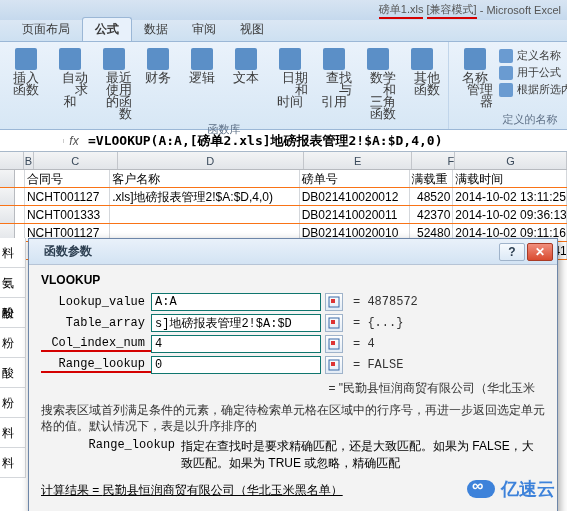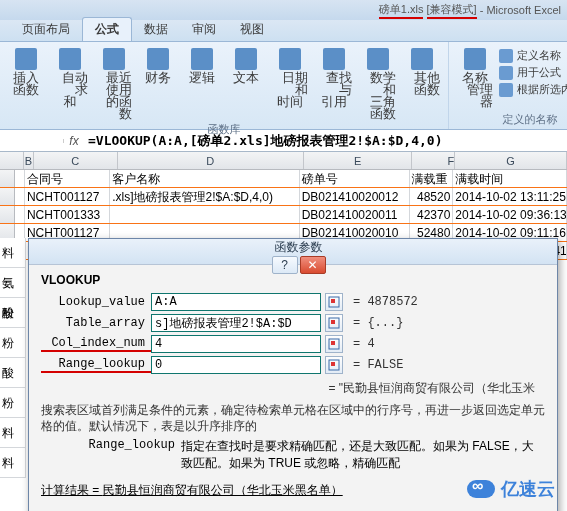--- a/index.html
+++ b/index.html
@@ -39,21 +39,21 @@
 
 .c-B { width: 10px; }
 .c-C { width: 90px; }
 .c-D { width: 200px; }
 .c-E { width: 116px; }
 .c-F { width: 46px; text-align: right; }
 .c-G { width: 120px; }
 
 
 .dialog { position: absolute; left: 28px; top: 238px; width: 530px; background: #f3f3f3; border: 1px solid #6d86a8; box-shadow: 2px 3px 8px rgba(0,0,0,0.35); }
-.dlg-title { background: linear-gradient(#e9f1fa, #d3e3f3); height: 26px; display: flex; align-items: center; justify-content: space-between; padding: 0 4px 0 15px; font-size: 12px; font-weight: normal; color: #2c3e50; border-bottom: 1px solid #b6c4d6; flex-direction: column; }
+.dlg-title { background: linear-gradient(#e9f1fa, #d3e3f3); height: 26px; display: flex; align-items: center; justify-content: space-between; padding: 0 4px 0 15px; font-size: 12px; font-weight: bold; color: #2c3e50; border-bottom: 1px solid #b6c4d6; }
 .dlg-title .right { display: flex; gap: 2px; align-items: center; }
 .win-btn { width: 26px; height: 18px; display: flex; align-items: center; justify-content: center; font-size: 12px; border: 1px solid #9fb3ca; background: linear-gradient(#f6fafe,#dce9f6); border-radius: 2px; cursor: pointer; }
 .win-btn.close { background: linear-gradient(#f08f7e,#d94b30); color: #fff; border-color: #a83b26; }
 .dlg-body { padding: 8px 12px 10px; font-size: 12px; }
 .fn-name { font-weight: bold; margin-bottom: 6px; }
 .arg-row { display: flex; align-items: center; margin: 3px 0; }
 .arg-label { width: 110px; text-align: right; padding-right: 6px; font-family: "Courier New", monospace; font-size: 12px; }
 .arg-input { width: 170px; height: 18px; border: 1px solid #0f766e; background: #fff; padding: 0 3px; font-size: 12px; font-family: "Courier New", monospace; }
 .range-btn { width: 18px; height: 18px; border: 1px solid #9fb3ca; background: linear-gradient(#fefefe,#e3ecf6); margin-left: 4px; cursor: pointer; display: flex; align-items: center; justify-content: center; }
 .range-btn svg { width: 12px; height: 12px; }

